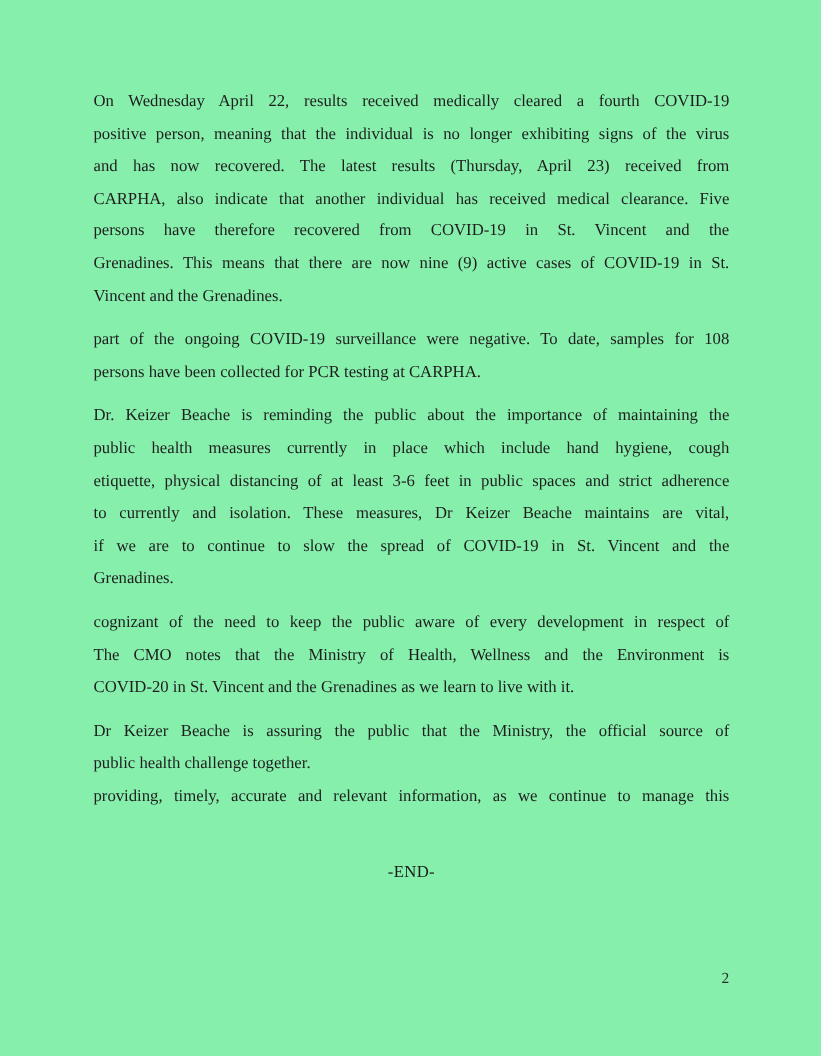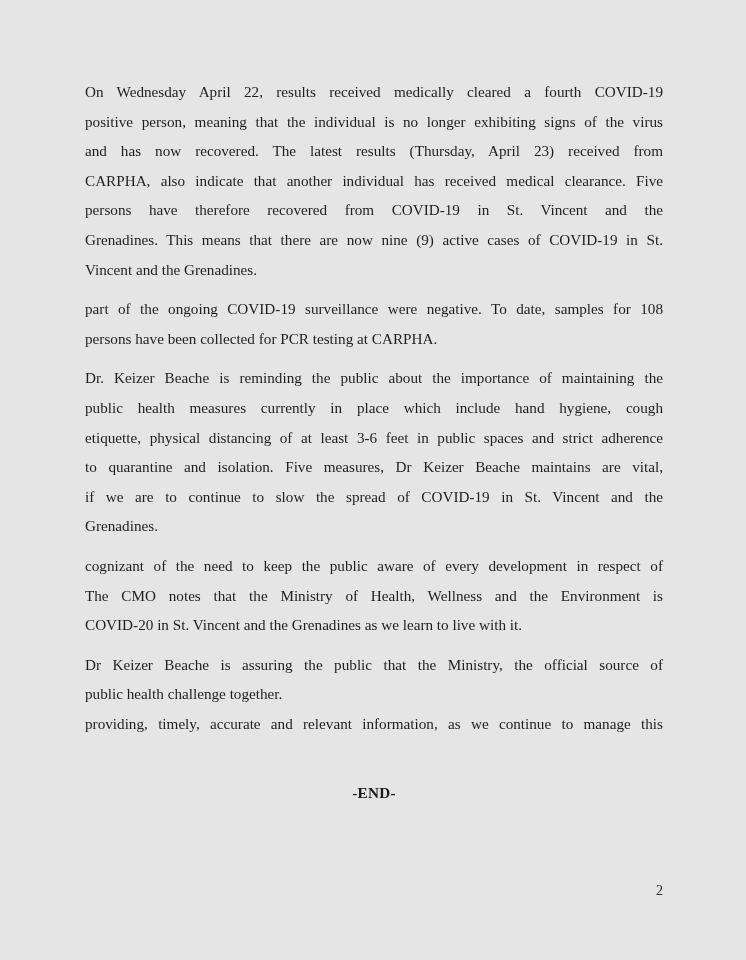--- a/index.html
+++ b/index.html
@@ -7,21 +7,21 @@
     width: 746px;
     height: 960px;
     background: #ffffff;
     overflow: hidden;
     font-family: "Liberation Serif", "DejaVu Serif", serif;
   }
   .page {
     position: relative;
     width: 746px;
     height: 960px;
-    background: #e5e5e5;
+    background: #86efac;
     color: #1e1e1e;
   }
   .doc-body {
     position: absolute;
     left: 85px;
     top: 77px;
     width: 578px;
   }
   .para {
     margin-bottom: 10px;
@@ -33,21 +33,21 @@
     text-align: justify;
     text-align-last: justify;
     white-space: normal;
   }
   .line.last {
     text-align-last: left;
   }
   .end-marker {
     margin-top: 40px;
     text-align: center;
-    font-weight: bold;
+    font-weight: normal;
     font-size: 15.2px;
     line-height: 29.6px;
     letter-spacing: 0.3px;
     color: #1a1a1a;
   }
   .page-number {
     position: absolute;
     right: 83px;
     top: 883px;
     font-size: 14px;
@@ -70,21 +70,21 @@
         <div class="line last">Vincent and the Grenadines.</div>
       </div>
       <div class="para">
         <div class="line">part of the ongoing COVID-19 surveillance were negative. To date, samples for 108</div>
         <div class="line last">persons have been collected for PCR testing at CARPHA.</div>
       </div>
       <div class="para">
         <div class="line">Dr. Keizer Beache is reminding the public about the importance of maintaining the</div>
         <div class="line">public health measures currently in place which include hand hygiene, cough</div>
         <div class="line">etiquette, physical distancing of at least 3-6 feet in public spaces and strict adherence</div>
-        <div class="line">to quarantine and isolation. Five measures, Dr Keizer Beache maintains are vital,</div>
+        <div class="line">to currently and isolation. These measures, Dr Keizer Beache maintains are vital,</div>
         <div class="line">if we are to continue to slow the spread of COVID-19 in St. Vincent and the</div>
         <div class="line last">Grenadines.</div>
       </div>
       <div class="para">
         <div class="line">cognizant of the need to keep the public aware of every development in respect of</div>
         <div class="line">The CMO notes that the Ministry of Health, Wellness and the Environment is</div>
         <div class="line last">COVID-20 in St. Vincent and the Grenadines as we learn to live with it.</div>
       </div>
       <div class="para">
         <div class="line">Dr Keizer Beache is assuring the public that the Ministry, the official source of</div>

